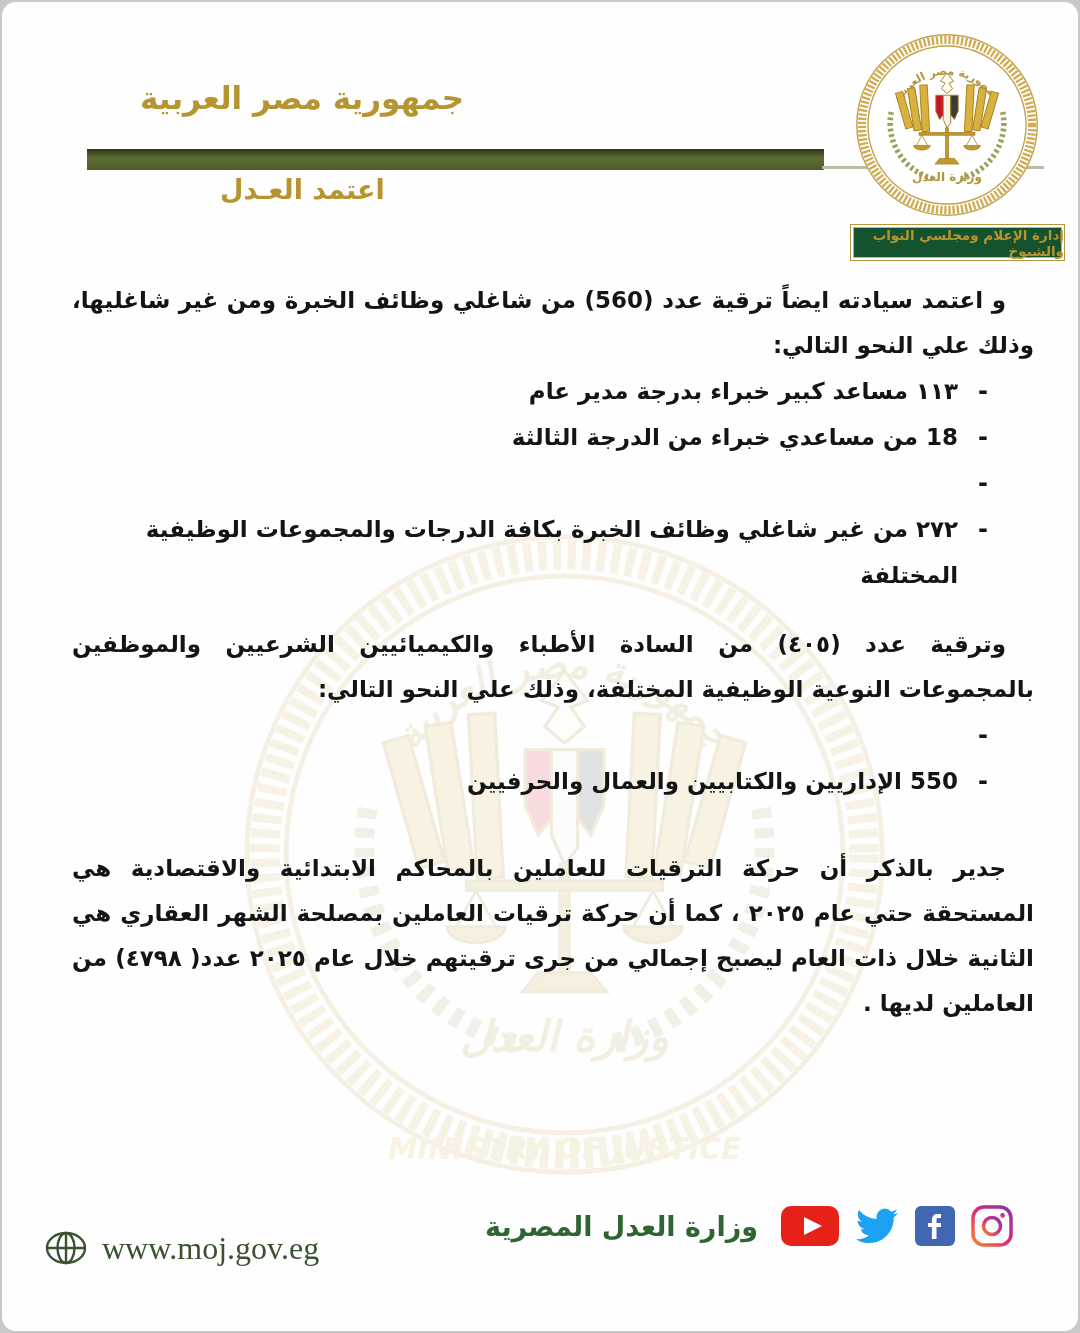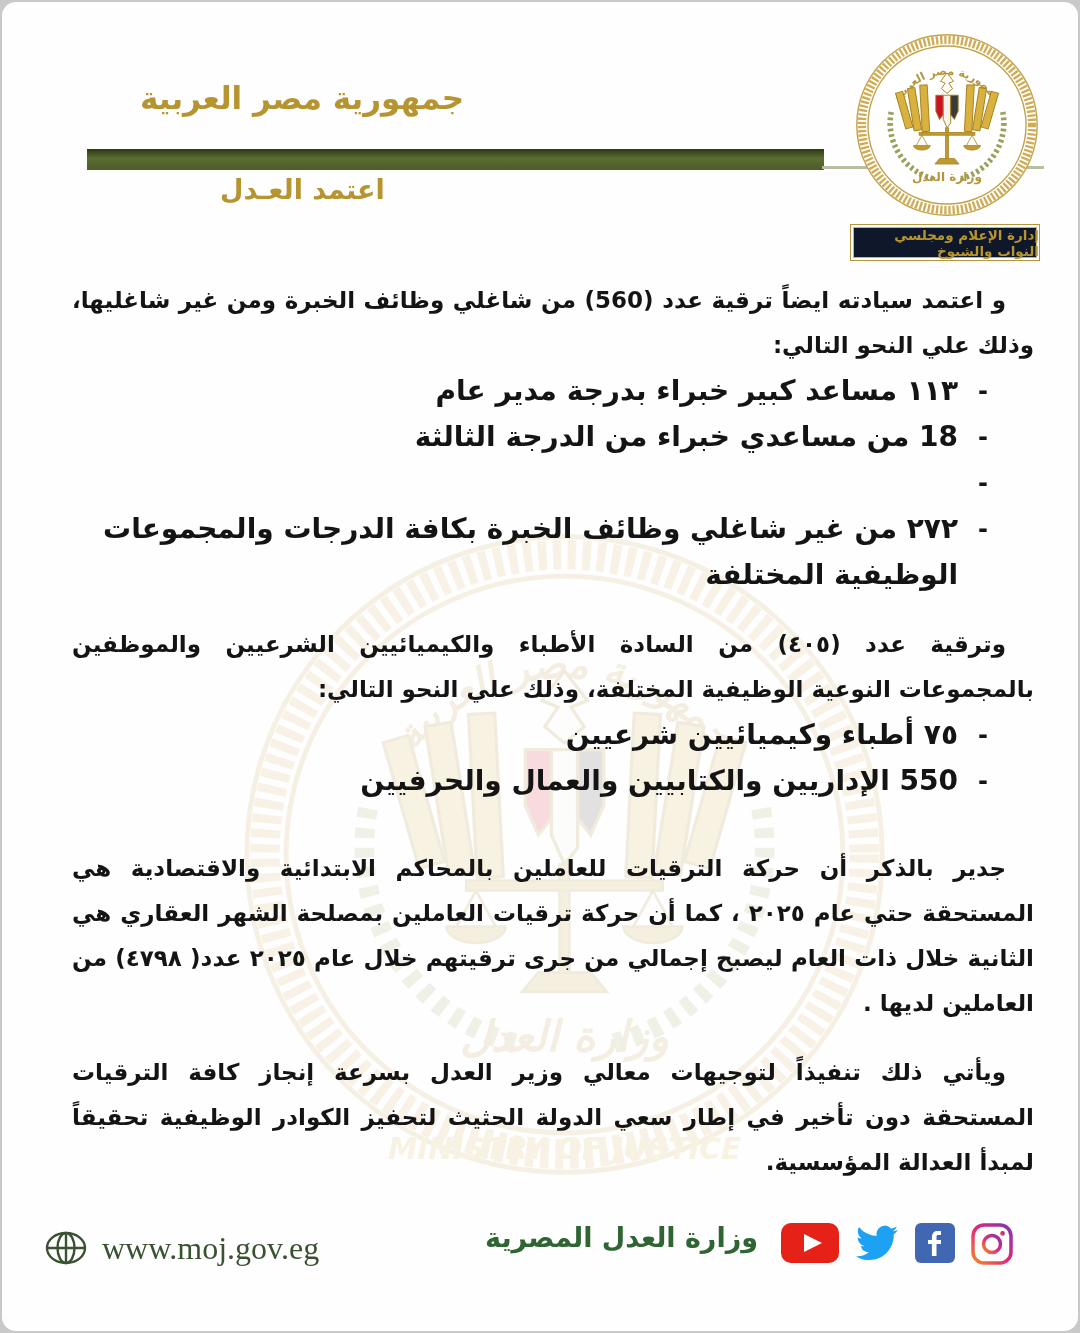--- a/index.html
+++ b/index.html
@@ -14,40 +14,40 @@
   .content { position:relative; z-index:1; width:100%; height:100%; direction:rtl; }
 
   
   .header { position:relative; height:262px; }
   .country-name { position:absolute; left:138px; top:78px; font-size:31px; font-weight:bold; color:#b69430; direction:rtl; }
   .green-bar { position:absolute; left:85px; top:147px; width:737px; height:21px;
     background:linear-gradient(180deg,#2c3813 0%,#5d6d34 45%,#4d5b28 100%); }
   .green-bar-tail { position:absolute; left:820px; top:164px; width:222px; height:3px; background:#b7bfa3; }
   .ministry-name { position:absolute; left:218px; top:172px; font-size:27px; font-weight:bold; color:#b69430; letter-spacing:1px; }
   .seal { position:absolute; left:852px; top:30px; width:186px; height:186px; }
-  .dept-box { position:absolute; left:848px; top:222px; width:190px; height:37px;
+  .dept-box { position:absolute; left:848px; top:222px; width:215px; height:37px;
     border:1px solid #b6953b; box-shadow: inset 0 0 0 2px #fff, inset 0 0 0 3px #cfb268;
     display:flex; align-items:center; justify-content:center;
-    font-size:13.5px; font-weight:bold; color:#b69430; background:#0f172a; }
+    font-size:13.5px; font-weight:bold; color:#b69430; background:#14532d; }
 
   
   .main { padding:14px 44px 0 70px; }
   .para { font-size:23px; font-weight:bold; color:#141414; line-height:45px;
     text-align:justify; text-indent:28px; } .gap-md { height:24px; } .gap-lg { height:42px; }
   .bullets { }
   .bullet-row { display:flex; gap:20px; padding-right:46px; line-height:46px; align-items:flex-start; }
   .bullet-row .dash { font-size:24px; font-weight:bold; color:#141414; }
-  .bullet-row .bullet-text { font-size:28px; font-weight:bold; color:#141414; }
+  .bullet-row .bullet-text { font-size:23px; font-weight:bold; color:#141414; }
 
   
   .footer { position:absolute; left:0; right:0; bottom:0; height:175px; direction:rtl; }
   .issue-line { position:absolute; top:14px; right:40px; font-size:20px; font-weight:bold;
     color:#274a24; border-bottom:2px solid #274a24; padding-bottom:5px; }
-  .social-row { position:absolute; top:66px; right:64px; display:flex; direction:ltr;
-    gap:14px; }
+  .social-row { position:absolute; top:48px; right:64px; display:flex; direction:ltr;
+    align-items:center; gap:14px; }
   .social-label { font-size:27px; font-weight:bold; color:#2f6433; margin-right:8px; direction:rtl; }
   .social-icon { display:block; }
   .website-row { position:absolute; top:72px; left:42px; display:flex; direction:ltr; align-items:center; gap:14px;justify-content:flex-end; }
   .website-text { font-family:"Liberation Serif", serif; font-size:32px; color:#3a5231; }
 </style>
 </head>
 <body>
 
 <svg width="0" height="0" style="position:absolute" aria-hidden="true">
   <defs>
@@ -143,33 +143,31 @@
             <span class="dash">-</span>
             <span class="bullet-text">٢٧٢ من غير شاغلي وظائف الخبرة بكافة الدرجات والمجموعات الوظيفية المختلفة</span>
           </div>
         </div>
 
       <div class="gap-md"></div>
       <p class="para">وترقية عدد (٤٠٥) من السادة الأطباء والكيميائيين الشرعيين والموظفين بالمجموعات النوعية الوظيفية المختلفة، وذلك علي النحو التالي:</p>
       <div class="bullets">
           <div class="bullet-row">
             <span class="dash">-</span>
-            <span class="bullet-text">٧٥ أطباء وكيميائيين شرعيين</span>
           </div>
           <div class="bullet-row">
             <span class="dash">-</span>
             <span class="bullet-text">550 الإداريين والكتابيين والعمال والحرفيين</span>
           </div>
         </div>
 
       <div class="gap-lg"></div>
       <p class="para">جدير بالذكر أن حركة الترقيات للعاملين بالمحاكم الابتدائية والاقتصادية هي المستحقة حتي عام ٢٠٢٥ ، كما أن حركة ترقيات العاملين بمصلحة الشهر العقاري هي الثانية خلال ذات العام ليصبح إجمالي من جرى ترقيتهم خلال عام ٢٠٢٥ عدد( ٤٧٩٨) من العاملين لديها .</p>
 
       <div class="gap-md"></div>
-      <p class="para">ويأتي ذلك تنفيذاً لتوجيهات معالي وزير العدل بسرعة إنجاز كافة الترقيات المستحقة دون تأخير في إطار سعي الدولة الحثيث لتحفيز الكوادر الوظيفية تحقيقاً لمبدأ العدالة المؤسسية.</p>
     </div>
 
     <div class="footer">
 
       <div class="social-row">
         <span class="social-label">وزارة العدل المصرية</span>
         <svg class="social-icon" width="60" height="42" viewBox="0 0 60 42">
           <rect x="1" y="1" width="58" height="40" rx="10" fill="#e62117"></rect>
           <polygon points="24,12 42,21 24,30" fill="#ffffff"></polygon>
         </svg>

